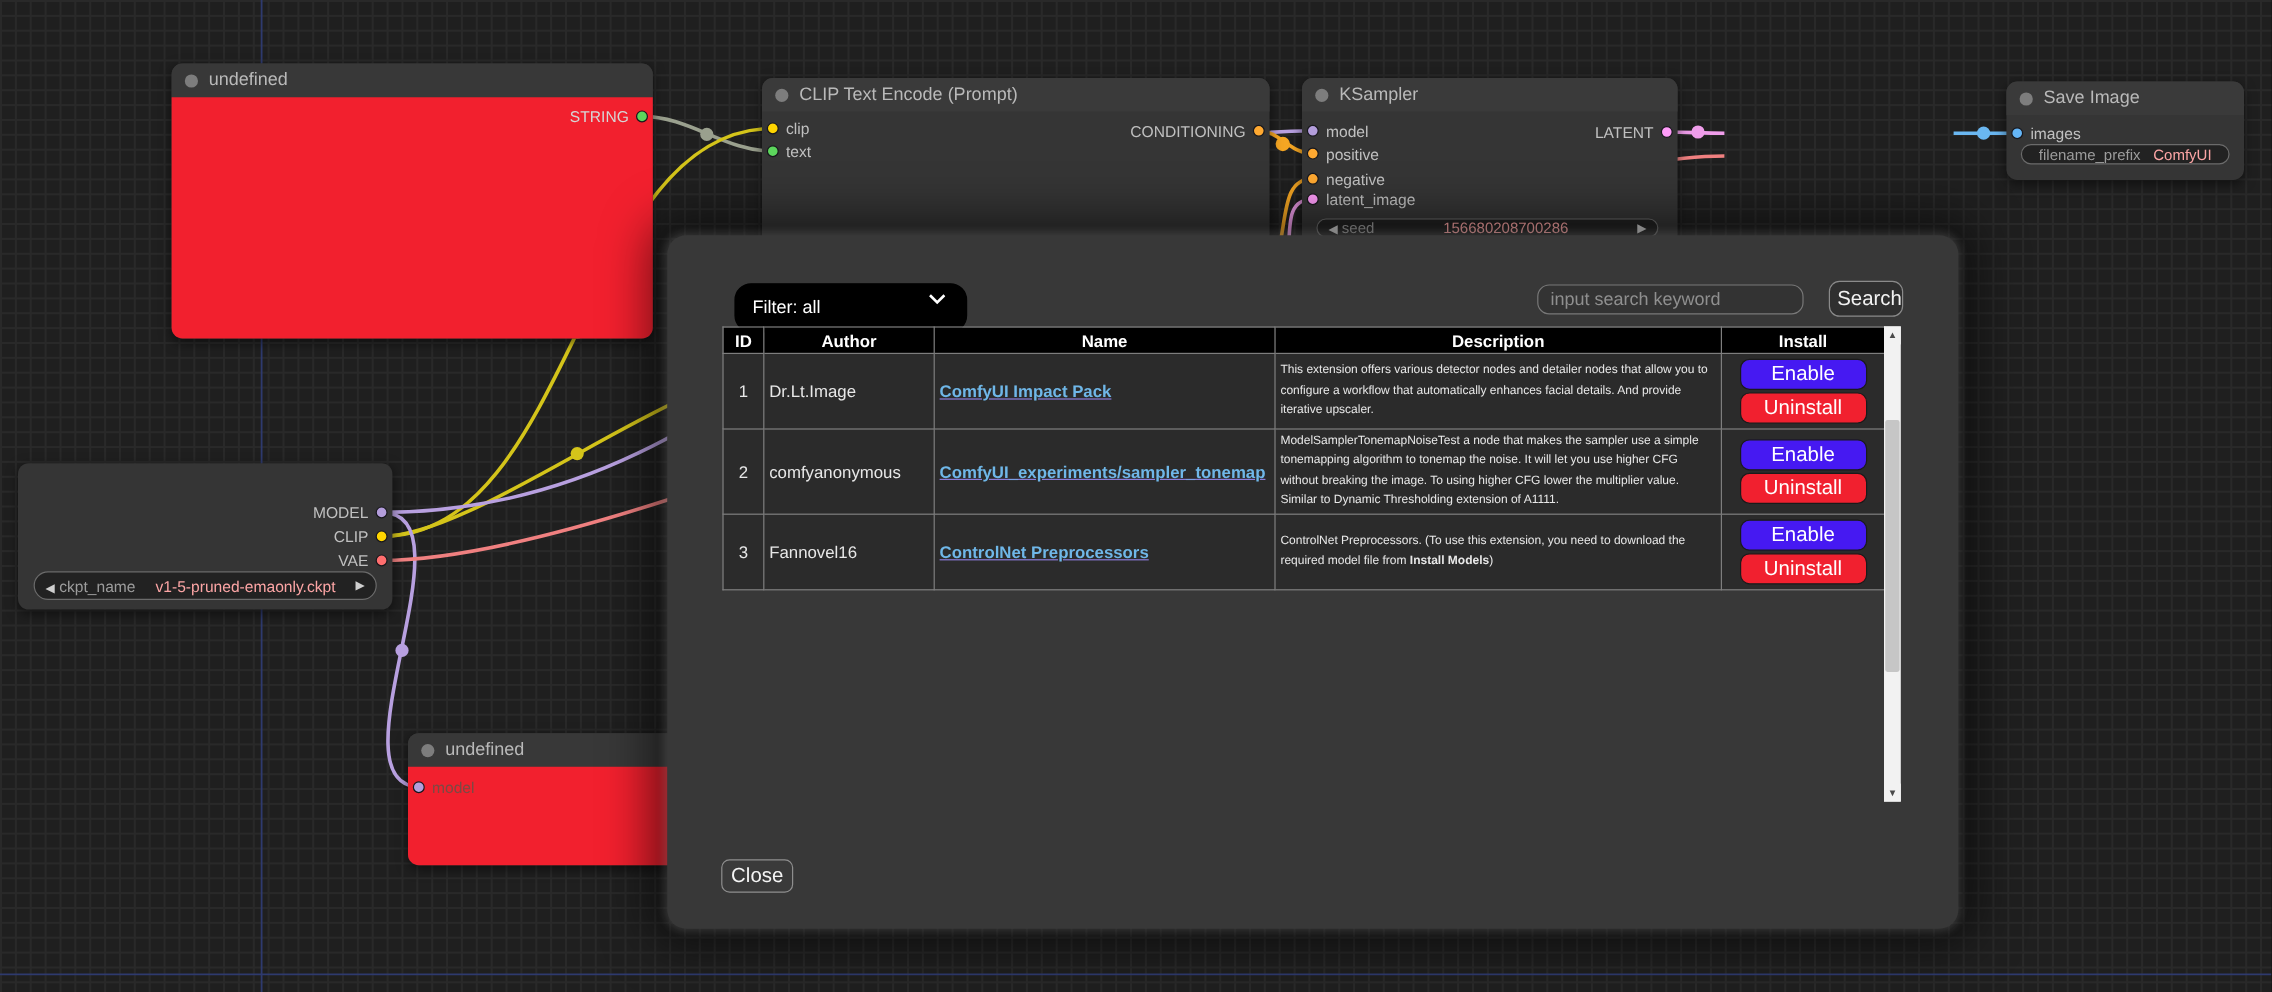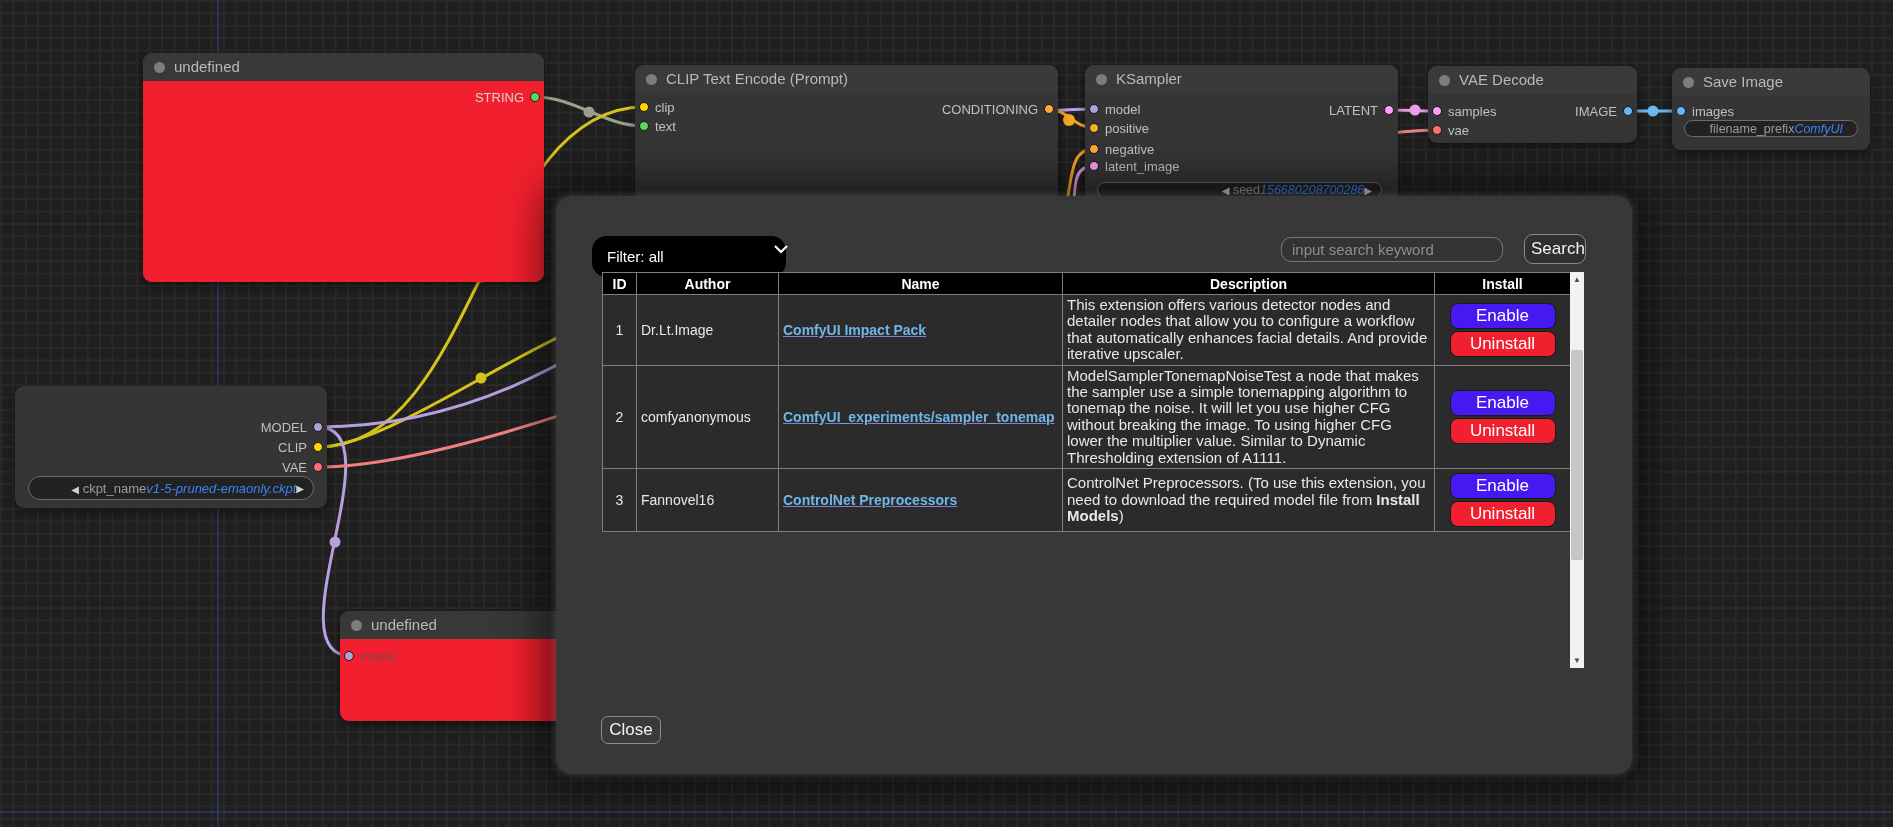--- a/index.html
+++ b/index.html
@@ -21,31 +21,31 @@
   .node-body{position:relative;border-radius:0 0 9px 9px;}
   .node.error .node-body{background:#f2202e;}
   .node.error .node-title{background:#383838;}
   .port{position:absolute;width:10px;height:10px;border-radius:50%;
     border:1px solid #17171c;box-sizing:border-box;z-index:3;}
   .port.in{left:4px;}
   .port.out{right:4px;}
   .slot-label{position:absolute;font-size:13px;color:#c0c0c0;white-space:nowrap;}
   .slot-label.in{left:20px;}
   .slot-label.out{right:20px;}
-  .widget{position:absolute;display:flex;align-items:center;justify-content:flex-end;
+  .widget{position:absolute;display:flex;align-items:center;justify-content:space-between;
     background:#222;border:1px solid #6b6b6b;border-radius:10px;color:#a6a6a6;
     font-size:12.5px;padding:0 9px;box-sizing:border-box;white-space:nowrap;}
   .widget .wlabel{color:#9c9c9c;}
-  .widget .wvalue{color:#3b82f6;font-style:italic;}
+  .widget .wvalue{color:#fca5a5;}
   .widget .warrow{color:#cfcfcf;font-size:10px;}
   
   #modal{position:absolute;left:556px;top:196px;width:1076px;height:578px;z-index:10;
     background:#383838;border-radius:16px;
     box-shadow:0 0 7px 2px rgba(255,255,255,.14),0 0 40px 14px rgba(0,0,0,.55);}
-  #filter-select{position:absolute;left:36px;top:40px;width:194px;height:41px;
+  #filter-select{position:absolute;left:56px;top:40px;width:194px;height:41px;
     background:#000;color:#fff;font-size:15px;font-family:"Liberation Sans",sans-serif;
     border:1px solid #000;border-radius:14px;padding:0 30px 0 14px;
     -webkit-appearance:none;appearance:none;}
   #filter-chevron{position:absolute;left:218px;top:48px;pointer-events:none;}
   #search-input{position:absolute;left:725px;top:41px;width:222px;height:25px;
     background:#333;border:1px solid #787878;border-radius:10px;color:#ddd;
     font-size:15px;font-family:"Liberation Sans",sans-serif;padding:0 10px;box-sizing:border-box;}
   #search-input::placeholder{color:#8f8f8f;}
   #search-btn{position:absolute;left:968px;top:38px;width:62px;height:30px;
     background:#2f2f2f;border:1px solid #8a8a8a;border-radius:9px;color:#f2f2f2;
@@ -54,21 +54,21 @@
   table.ext{border-collapse:collapse;width:968px;table-layout:fixed;}
   table.ext th{background:#000;color:#fff;font-size:14px;font-weight:bold;
     border:1px solid #7e7e7e;height:21px;padding:0 2px;}
   table.ext td{background:#2b2b2b;border:1px solid #7e7e7e;color:#e8e8e8;
     padding:2px 4px;vertical-align:middle;}
   td.c-id{text-align:center;font-size:14px;}
   td.c-author{font-size:14px;padding-left:7px;}
   td.c-name{font-size:14px;padding-left:7px;}
   .ext-link{color:#6fb7e8;font-weight:bold;text-decoration:underline;
     text-decoration-color:#8a7bd8;cursor:pointer;word-break:break-all;}
-  td.c-desc{font-size:15px;line-height:16.4px;margin-left:16px;}
+  td.c-desc{font-size:10px;line-height:16.4px;margin-left:16px;}
   td.c-install{text-align:center;padding:3px 2px;}
   .btn-enable,.btn-uninstall{display:block;width:106px;height:26px;margin:2px auto;
     border-radius:8px;border:1px solid #1a1a1a;color:#fff;font-size:17px;
     font-family:"Liberation Sans",sans-serif;line-height:22px;}
   .btn-enable{background:#4619f2;}
   .btn-uninstall{background:#f1202f;}
   
   #scrollbar{position:absolute;left:968px;top:0;width:14px;height:396px;background:#f2f2f2;}
   .sb-arrow{position:absolute;left:0;width:14px;height:15px;background:#f2f2f2;
     color:#4a4a4a;font-size:8px;text-align:center;line-height:15px;}
@@ -152,32 +152,20 @@
     <div class="widget" style="left:12px;top:117px;width:285px;height:16px;">
       <span>
         <span class="warrow">◀</span>
         <span class="wlabel">seed</span>
       </span>
       <span class="wvalue">156680208700286</span>
       <span class="warrow">▶</span>
     </div>
   </div>
 
-  <div class="node" style="left:1428px;top:66px;width:209px;height:77px;">
-    <div class="node-title">
-      <span class="title-dot"></span>
-      <span>VAE Decode</span>
-    </div>
-    <span class="port in" style="top:40px;background:#ff9cf9;"></span>
-    <span class="slot-label in" style="top:38px;">samples</span>
-    <span class="port in" style="top:59px;background:#ff6e6e;"></span>
-    <span class="slot-label in" style="top:57px;">vae</span>
-    <span class="port out" style="top:40px;background:#64b5f6;"></span>
-    <span class="slot-label out" style="top:38px;">IMAGE</span>
-  </div>
 
   <div class="node" style="left:1672px;top:68px;width:198px;height:82px;">
     <div class="node-title">
       <span class="title-dot"></span>
       <span>Save Image</span>
     </div>
     <span class="port in" style="top:38px;background:#64b5f6;"></span>
     <span class="slot-label in" style="top:36px;">images</span>
     <div class="widget" style="left:12px;top:52px;width:174px;height:17px;padding:0 14px;">
       <span class="wlabel">filename_prefix</span>

